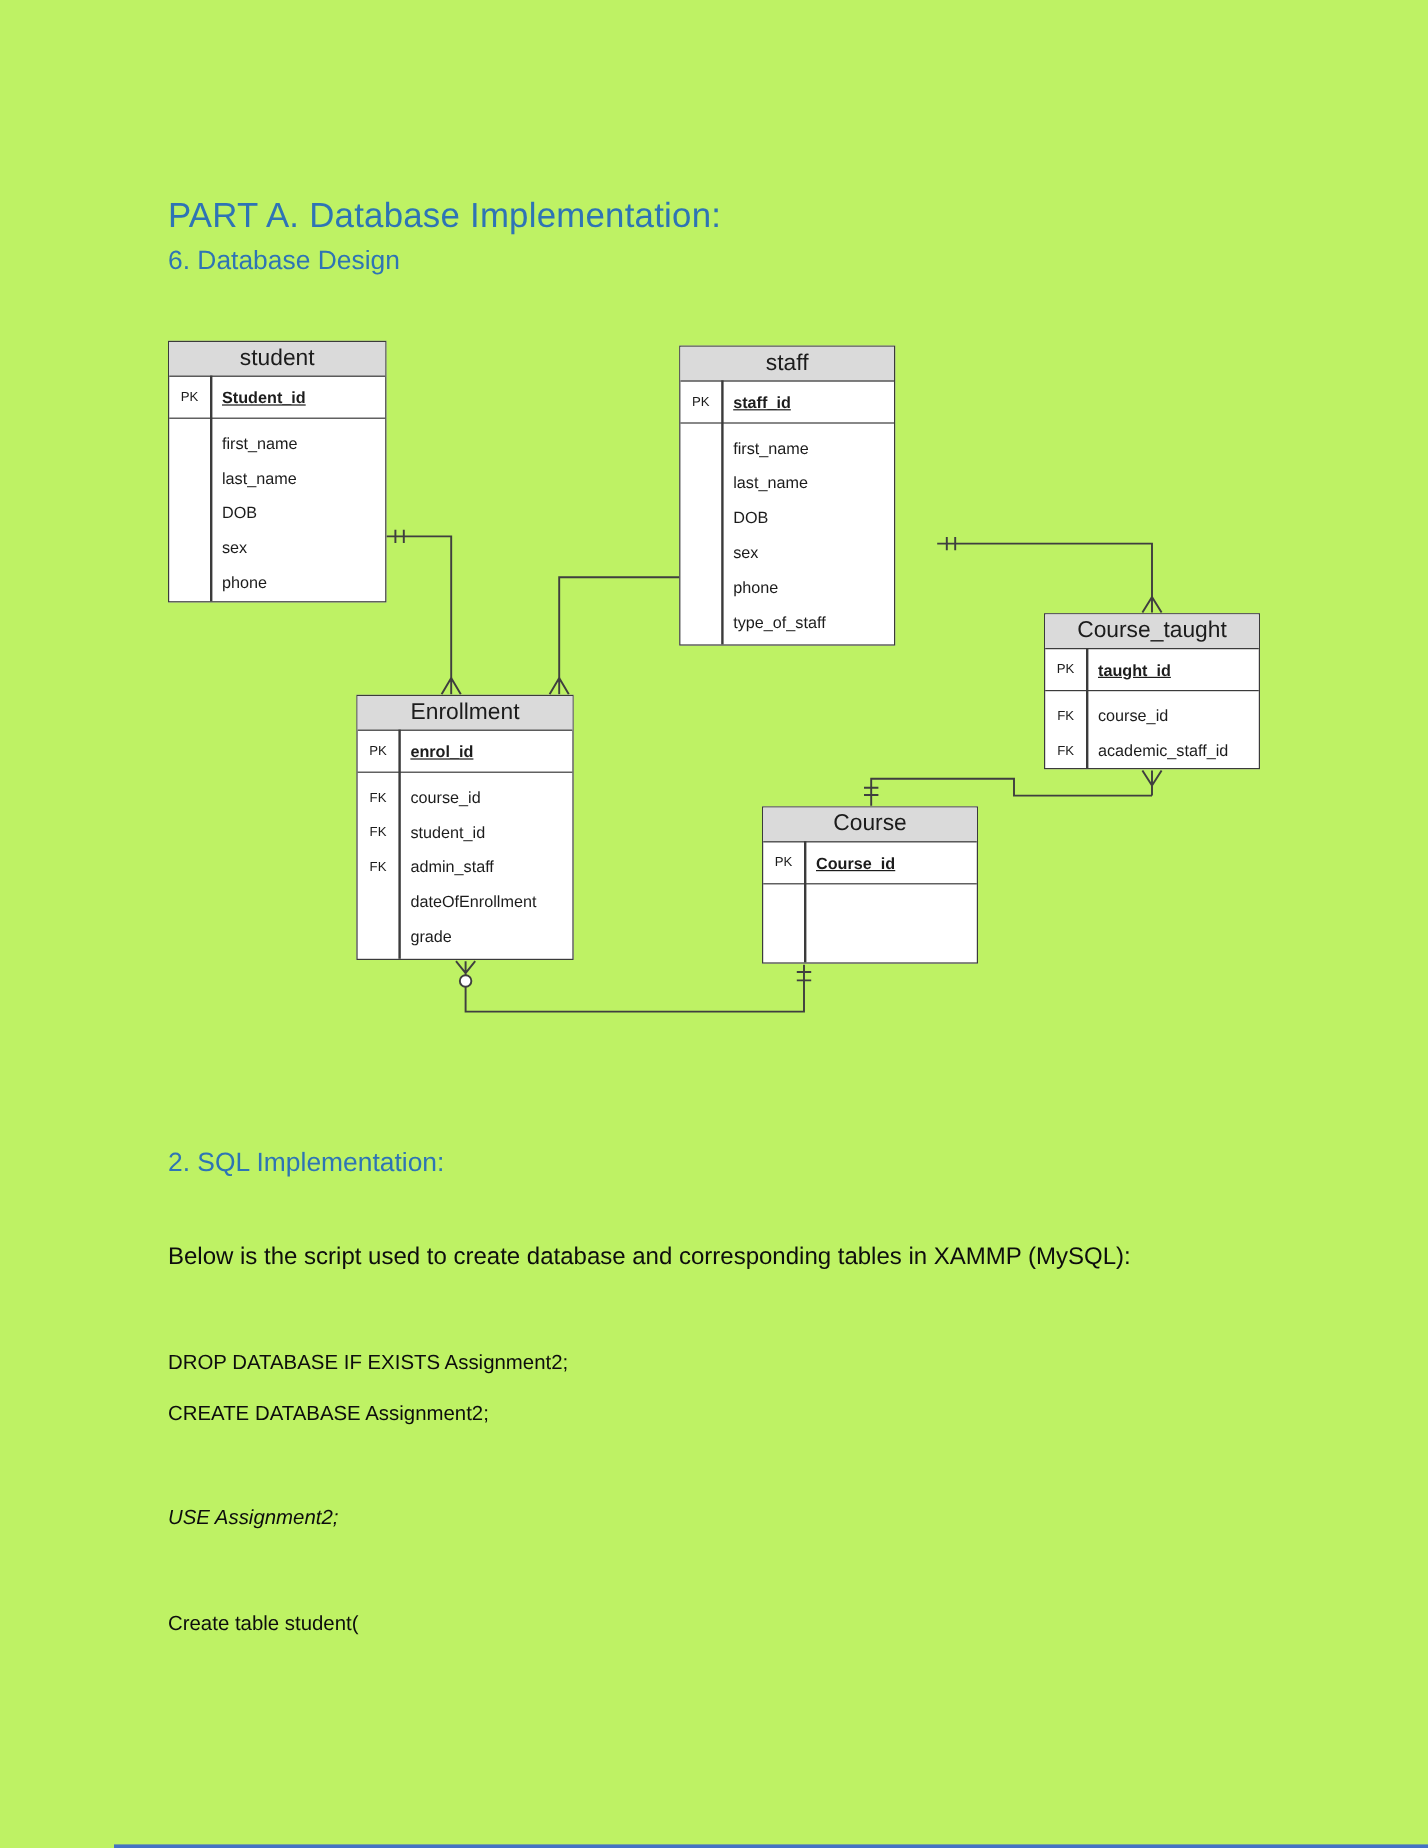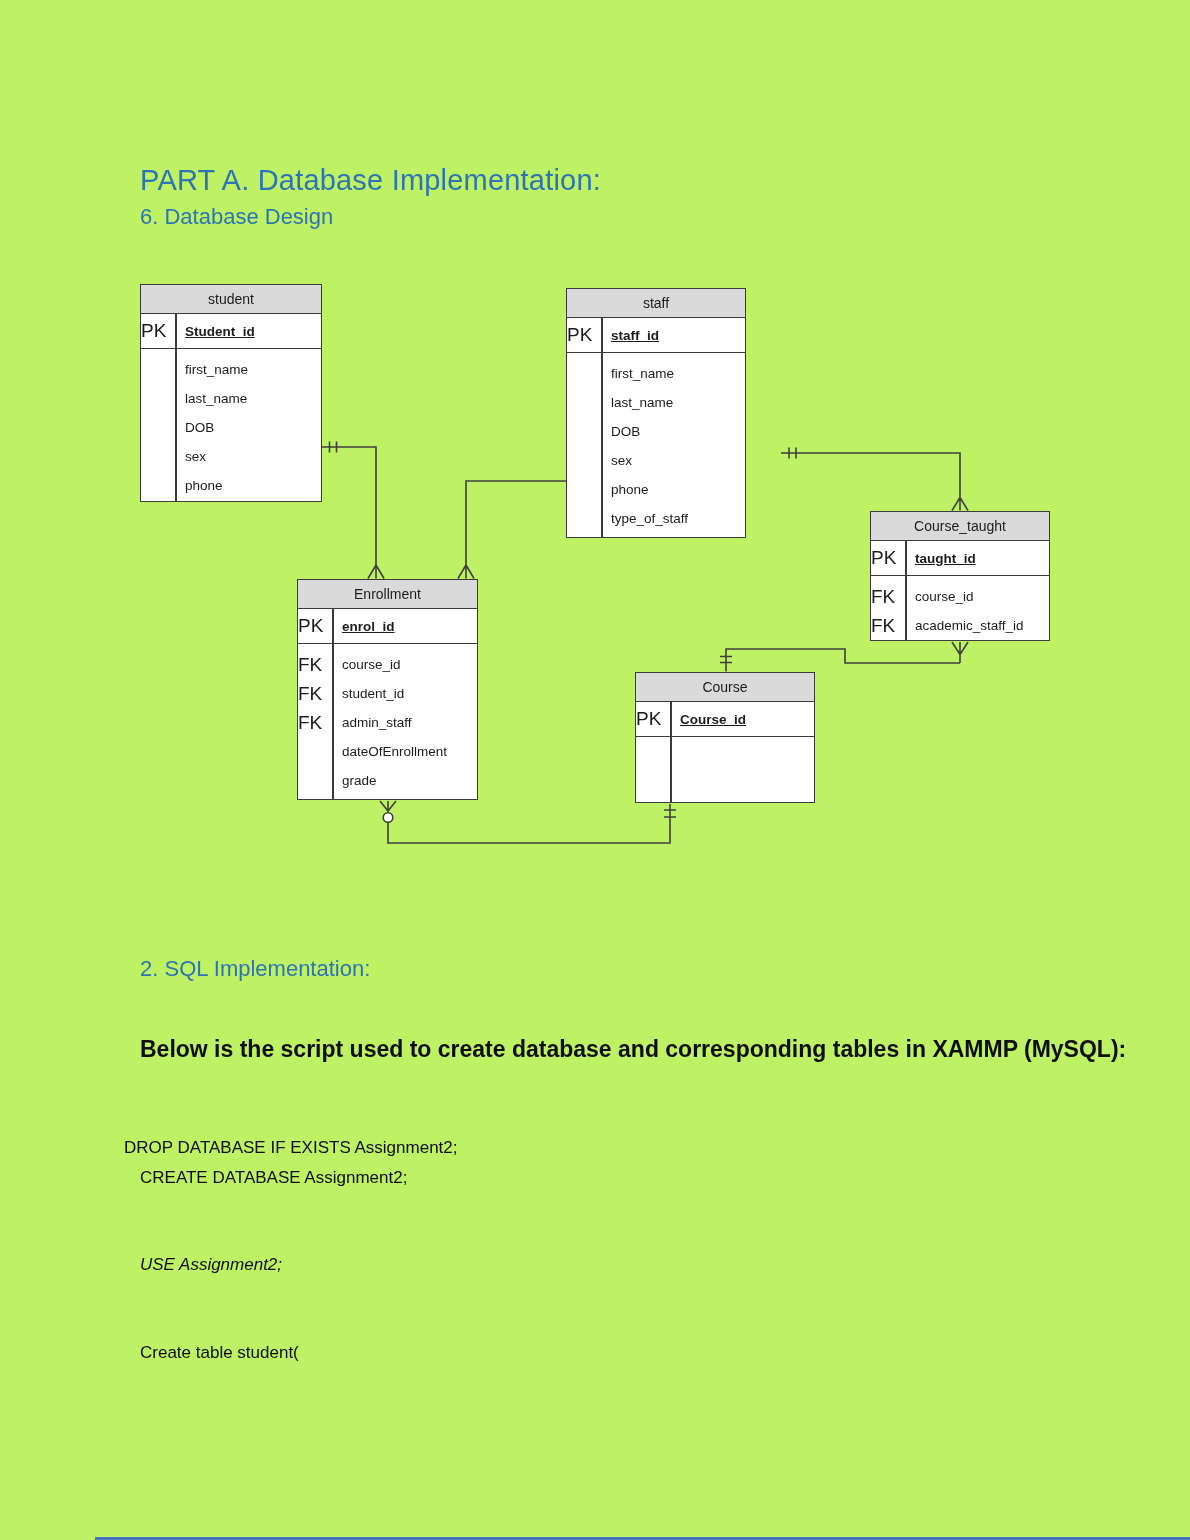--- a/index.html
+++ b/index.html
@@ -3,34 +3,34 @@
 <meta charset="utf-8">
 <style>
   html,body{margin:0;padding:0;background:#ffffff;}
   .page{
     position:relative;width:1190px;height:1540px;background:#bef264;overflow:hidden;
     font-family:"Liberation Sans",sans-serif;color:#111;padding-left:47px;
   }
   .abs{position:absolute;}
   .h1{font-size:29px;color:#2E74B5;letter-spacing:0.2px;}
   .h2{font-size:22px;color:#2E74B5;}
-  .boldline{font-size:23px;font-weight:bold;color:#0d0d0d;}
+  .boldline{font-size:20px;font-weight:normal;color:#0d0d0d;}
   .sqlline{font-size:17px;color:#0d0d0d;}
 
   
   .ent{
     position:absolute;background:#fff;border:1.6px solid #3b3b3b;box-sizing:border-box;
     color:#1c1c1c;
   }
   .ent-title{
     height:28px;background:#dadada;border-bottom:1.6px solid #3b3b3b;
-    display:flex;align-items:center;justify-content:center;font-size:14px;
+    display:flex;align-items:center;justify-content:center;font-size:19px;
   }
   .ent-pk{height:34px;border-bottom:1.6px solid #3b3b3b;display:flex;align-items:center;}
-  .kc{width:34px;flex:0 0 34px;text-align:left;font-size:19px;}
+  .kc{width:34px;flex:0 0 34px;text-align:center;font-size:11px;}
   .pf{padding-left:10px;font-weight:bold;text-decoration:underline;font-size:13.5px;}
   .ent-body{padding-top:6px;}
   .r{height:29px;display:flex;align-items:center;}
   .fl{padding-left:10px;font-size:13.5px;}
   .vline{position:absolute;left:34px;top:28px;bottom:0;width:1.6px;background:#3b3b3b;}
 
   .wires{position:absolute;left:0;top:0;width:1190px;height:900px;pointer-events:none;}
   .bottom-bar{position:absolute;left:95px;top:1537px;width:1095px;height:3px;background:#4472C4;}
 </style>
 </head>
@@ -198,19 +198,19 @@
     <div class="ent-pk">
       <span class="kc">PK</span>
       <span class="pf">Course_id</span>
     </div>
     <div class="vline"></div>
   </div>
 
   <div class="abs h2" style="left:140px;top:956px;">2. SQL Implementation:</div>
   <div class="abs boldline" style="left:140px;top:1036px;">Below is the script used to create database and corresponding tables in XAMMP (MySQL):</div>
 
-  <div class="abs sqlline" style="left:124px;top:1126px;margin-top:12px;">DROP DATABASE IF EXISTS Assignment2;</div>
+  <div class="abs sqlline" style="left:140px;top:1126px;">DROP DATABASE IF EXISTS Assignment2;</div>
   <div class="abs sqlline" style="left:140px;top:1168px;">CREATE DATABASE Assignment2;</div>
   <div class="abs sqlline" style="left:140px;top:1255px;font-style:italic;">USE Assignment2;</div>
   <div class="abs sqlline" style="left:140px;top:1343px;">Create table student(</div>
 
   <div class="bottom-bar"></div>
 </div>
 
 </body></html>

